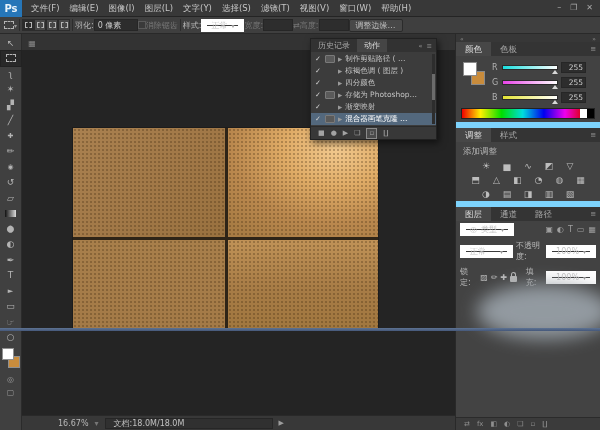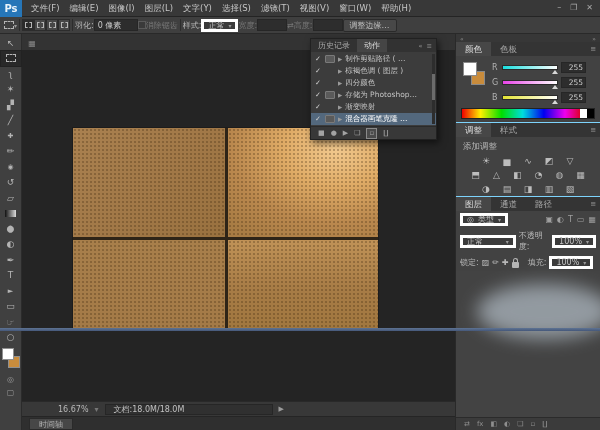--- a/index.html
+++ b/index.html
@@ -22,21 +22,21 @@
 .opt-sep{width:1px;height:12px;background:#2d2d2d;margin:0 2px}
 .caret{font-size:6px;color:#999}
 .modebtn{width:12px;height:12px;border:1px solid #2c2c2c;background:#474747;display:flex;align-items:center;justify-content:center}
 .modebtn.active{background:#2b2b2b}
 .modebtn .dashedbox{width:7px;height:6px}
 .well{background:#2d2d2d;border:1px solid #262626;padding:0 3px;height:12px;line-height:11px;color:#ccc;font-size:8px}
 .well.w-feather{min-width:44px}
 .well.w-dim{min-width:30px}
 .dim{color:#767676}
 .cbox{width:8px;height:8px;border:1px solid #5a5a5a;background:#3a3a3a;display:inline-block;vertical-align:middle}
-.select{background:#3b3b3b;border:3px solid #ffffff;height:13px;display:inline-flex;align-items:center;gap:4px;padding:0 4px;color:#c4c4c4}
+.select{background:#3b3b3b;border:6px solid #ffffff;height:13px;display:inline-flex;align-items:center;gap:4px;padding:0 4px;color:#c4c4c4}
 .pbtn{background:#484848;border:1px solid #2b2b2b;border-radius:2px;padding:0 6px;height:13px;line-height:12px;color:#bfbfbf;font-size:8px}
 
 
 #mainrow{display:flex;height:396px}
 #toolbar{width:22px;background:#404040;border-right:1px solid #2b2b2b;display:flex;flex-direction:column;align-items:center;padding-top:1px;flex:none}
 .tool{width:20px;height:15.5px;display:flex;align-items:center;justify-content:center;font-size:9px;color:#b4b4b4;flex:none}
 .tool.active{background:#292929;outline:1px solid #222}
 .tool .sm{font-size:7px}
 .swatches{position:relative;width:20px;height:25px;margin-top:3px;flex:none}
 .fgsw{position:absolute;left:1px;top:0;width:12px;height:12px;background:#fff;border:1px solid #909090;z-index:2}
@@ -60,21 +60,21 @@
 
 #statusbar{height:15px;background:#383838;border-top:1px solid #292929;display:flex;align-items:center;font-size:8px;color:#b8b8b8;gap:6px;padding-left:36px;flex:none}
 .statfield{background:#303030;border:1px solid #262626;height:11px;line-height:10px;min-width:168px;text-align:left;color:#c2c2c2;padding:0 8px}
 .statarrow{color:#9c9c9c;font-size:7px}
 #timeline{height:14px;background:#2f2f2f;border-top:1px solid #252525;display:flex;align-items:center;padding-left:7px;flex:none}
 .tl-tab{background:#474747;border:1px solid #2a2a2a;padding:0 9px;height:12px;line-height:11px;font-size:8px;color:#b2b2b2}
 
 
 #dock{width:145px;background:#424242;border-left:1px solid #292929;display:flex;flex-direction:column;flex:none}
 .dockstrip{height:8px;background:#373737;display:flex;justify-content:space-between;align-items:center;padding:0 4px;font-size:6px;color:#999;flex:none}
-.panel{border-bottom:1px solid #7dd3fc;flex:none}
+.panel{border-bottom:6px solid #7dd3fc;flex:none}
 .ptabs{height:14px;background:#343434;display:flex;align-items:stretch}
 .ptab{padding:0 9px;font-size:8.5px;line-height:14px;color:#a8a8a8}
 .ptab.active{background:#474747;color:#ddd}
 .pmenu{margin-left:auto;padding-right:4px;font-size:7px;color:#999;line-height:14px}
 
 .colorbody{position:relative;height:66px}
 .cfg{position:absolute;left:7px;top:6px;width:14px;height:14px;background:#fff;border:1px solid#8a8a8a;z-index:2}
 .cbg{position:absolute;left:15px;top:15px;width:14px;height:14px;background:#c98c3c;border:1px solid #8a8a8a}
 .chrow{position:absolute;left:36px;display:flex;align-items:center;gap:3px}
 .chlabel{width:7px;font-size:8px;color:#b3b3b3}
@@ -282,23 +282,20 @@
         </div>
       </div>
 
       <div id="statusbar">
         <span>16.67%</span>
         <span class="dim">▾</span>
         <span class="statfield">文档:18.0M/18.0M</span>
         <span class="statarrow">▶</span>
       </div>
 
-      <div id="timeline">
-        <span class="tl-tab">时间轴</span>
-      </div>
     </div>
 
     <div id="dock">
       <div class="dockstrip">
         <span>«</span>
         <span>»</span>
       </div>
 
       <div class="panel">
         <div class="ptabs">

